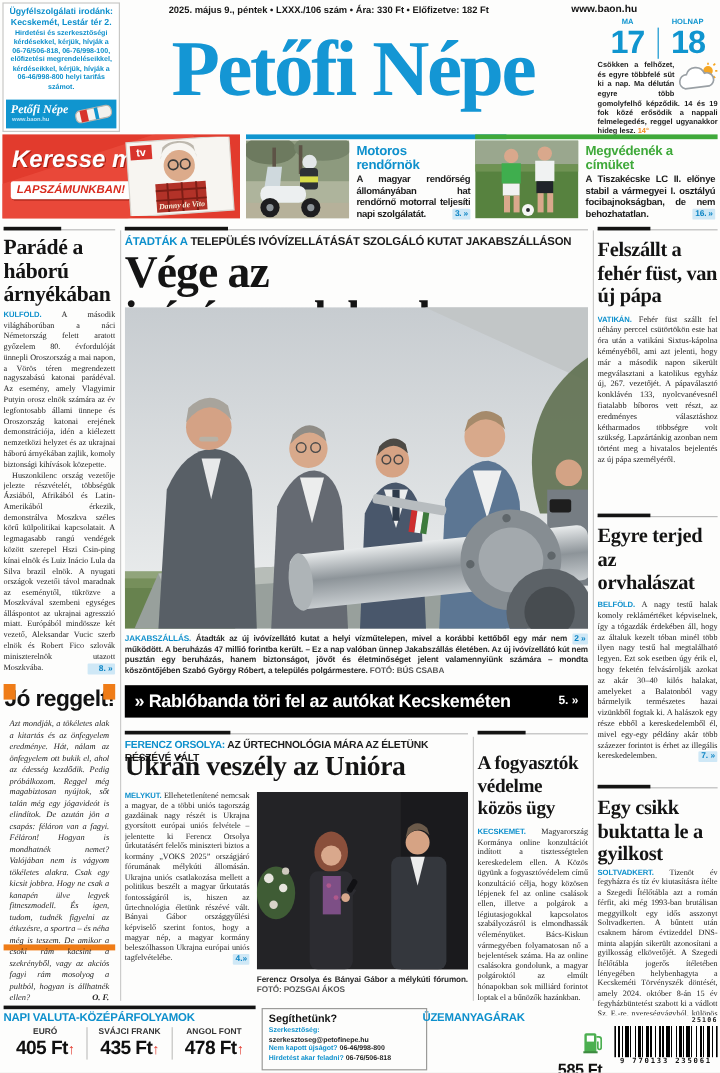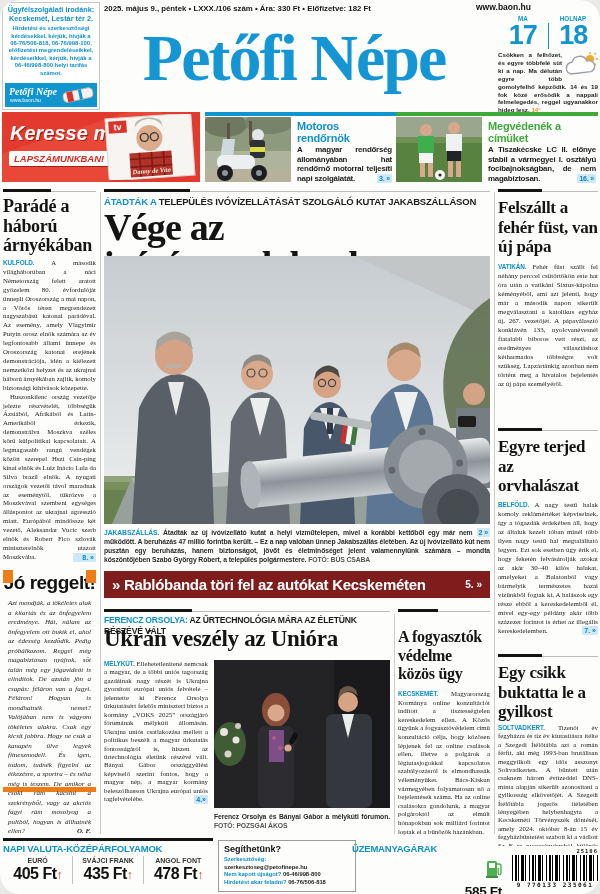--- a/index.html
+++ b/index.html
@@ -1,17 +1,17 @@
 <!DOCTYPE html>
 <html><head>
 <meta charset="utf-8">
 <style>
   html,body{margin:0;padding:0;background:#e9e9e7;}
   #page{position:relative;width:600px;height:894px;background:#fdfdfc;overflow:hidden;
-        font-family:"Liberation Sans","DejaVu Sans",sans-serif;color:#1b1b1b;border-radius:20px;}
+        font-family:"Liberation Sans","DejaVu Sans",sans-serif;color:#1b1b1b;}
   .abs{position:absolute;}
   .hl{font-family:"Liberation Serif","DejaVu Serif",serif;font-weight:bold;color:#141414;letter-spacing:-0.3px;}
   .body-txt{font-family:"Liberation Serif","DejaVu Serif",serif;font-size:6.8px;line-height:8.9px;
             text-align:justify;color:#222;}
   .body-txt p{margin:0;}
   .body-txt p + p{text-indent:7px;}
   .lead{color:#0e90cc;font-weight:bold;font-family:"Liberation Sans",sans-serif;font-size:6.4px;letter-spacing:-0.1px;}
   .chip{display:inline-block;background:#cfe8f6;color:#0b84c4;font:bold 7px/9px "Liberation Sans",sans-serif;
         padding:0 2px;border-radius:1px;white-space:nowrap;float:right;}
   .kicker{font:bold 9.5px/11px "Liberation Sans",sans-serif;letter-spacing:-0.2px;color:#1c1c1c;}
@@ -23,21 +23,21 @@
   .credit{color:#555;font-weight:bold;}
   .vdiv{position:absolute;width:1px;background:#cccccb;}
   
   .svc{border:1px solid #c8c8c6;background:#fff;}
   .svc-title{padding:3px 4px 0;font:bold 7.3px/8.6px "Liberation Sans",sans-serif;color:#0e90cc;text-align:center;}
   .svc-body{padding:2px 4px 0;font:bold 5.9px/7.4px "Liberation Sans",sans-serif;color:#0e90cc;text-align:center;}
   .svc-foot{position:absolute;left:2px;right:2px;bottom:2px;height:24px;background:#1095cf;}
   .svc-brand{position:absolute;left:4px;top:3px;color:#fff;font:italic bold 10px/11px "Liberation Serif",serif;}
   .svc-url{position:absolute;left:5px;top:15px;color:#bfe4f5;font:bold 4.8px/5px "Liberation Sans",sans-serif;}
   .masthead{color:#1496d4;font:bold 66px/92px "Liberation Serif","DejaVu Serif",serif;letter-spacing:-2px;text-align:center;}
-  .dateline{font:bold 7.8px/9px "Liberation Sans",sans-serif;color:#161616;}
+  .dateline{font:bold 7.8px/9px "Liberation Sans",sans-serif;color:#161616;text-align:center;}
   .site{font:bold 8.5px/9px "Liberation Sans",sans-serif;color:#111;}
   .wx-lbl{font:bold 6.3px/7px "Liberation Sans",sans-serif;color:#1095cf;text-align:center;}
   .wx-num{font:800 27px/27px "Liberation Sans",sans-serif;font-weight:bold;color:#1095cf;text-align:center;letter-spacing:-1px;}
   .wx-txt{font:bold 6.2px/7.9px "Liberation Sans",sans-serif;color:#1d1d1d;text-align:justify;}
   .wx-low{color:#f08c1e;}
   
   .promo-red{background:#e23b2d;overflow:hidden;}
   .promo-red .stripe{position:absolute;left:-30px;top:20px;width:200px;height:60px;background:#ef5443;
                      transform:rotate(-18deg);opacity:.55;}
   .promo-k1{position:absolute;left:8px;top:10px;color:#fff;font:italic bold 20px/22px "Liberation Sans",sans-serif;
@@ -48,21 +48,21 @@
   .teaser-title{font:bold 11px/12px "Liberation Sans",sans-serif;letter-spacing:-0.2px;margin:0 0 1px;}
   .teaser-body{font:bold 7.9px/9.6px "Liberation Sans",sans-serif;letter-spacing:-0.2px;color:#1c1c1c;text-align:justify;}
   
   .gm{border-bottom:5px solid #ef7c17;}
   .gm .c1,.gm .c2{position:absolute;top:0;width:10px;height:13px;background:#ef7c17;}
   .gm .c1{left:0;} .gm .c2{right:0;}
   .gm-title{text-align:center;font:bold 19px/22px "Liberation Sans",sans-serif;color:#121212;margin-top:2px;letter-spacing:-0.5px;}
   .gm-body{margin:5px 5px 0;font:italic 7px/9.5px "Liberation Serif",serif;text-align:justify;color:#1d1d1d;}
   .gm-sig{float:right;font:italic bold 7px/9.5px "Liberation Serif",serif;}
   
-  .banner{background:#7f1d1d;color:#fff;}
+  .banner{background:#000000;color:#fff;}
   .banner-txt{position:absolute;left:8px;top:0;font:bold 15px/27px "Liberation Sans",sans-serif;letter-spacing:-0.3px;}
   .banner-page{position:absolute;right:8px;top:0;font:bold 10px/27px "Liberation Sans",sans-serif;}
   
   .f-title{font:bold 9.5px/11px "Liberation Sans",sans-serif;color:#0e90cc;letter-spacing:-0.2px;}
   .cur-row{display:flex;margin-top:2px;}
   .cur{flex:1;text-align:center;padding:1px 0 0;}
   .cur + .cur{border-left:1px solid #c2c2c0;}
   .cur-lbl{font:bold 7px/8px "Liberation Sans",sans-serif;color:#333;}
   .cur-val{font:bold 16px/18px "Liberation Sans",sans-serif;color:#101010;letter-spacing:-0.5px;}
   .cur-val .up{color:#e2372b;font-size:12px;}
@@ -203,21 +203,21 @@
         <rect x="51" y="34" width="14" height="10" fill="#20242a"></rect>
         <rect x="52" y="44" width="5" height="16" fill="#d9a88c"></rect>
         <rect x="60" y="44" width="5" height="16" fill="#d9a88c"></rect>
       </g>
       <circle cx="44" cy="58" r="5" fill="#f6f6f4"></circle>
       <circle cx="44" cy="58" r="1.6" fill="#23262b"></circle>
     </svg>
     <div class="abs" style="left:92px;top:8px;width:108px;">
       <div class="teaser-title" style="color:#3fa93a;">Megvédenék a címüket</div>
       <div class="teaser-body">
-        <span>A Tiszakécske LC II. előnye stabil a vármegyei I. osztályú focibajnokságban, de nem magabiztosan.</span>
+        <span>A Tiszakécske LC II. előnye stabil a vármegyei I. osztályú focibajnokságban, de nem behozhatatlan.</span>
         <span class="chip">16. »</span>
       </div>
     </div>
   </div>
 
   <div class="vdiv" style="left:100px;top:192px;height:642px;"></div>
   <div class="vdiv" style="left:494px;top:192px;height:642px;"></div>
   <div class="vdiv" style="left:394px;top:614px;height:220px;"></div>
 
   <div class="rule" style="left:3px;top:191px;width:93px;">

